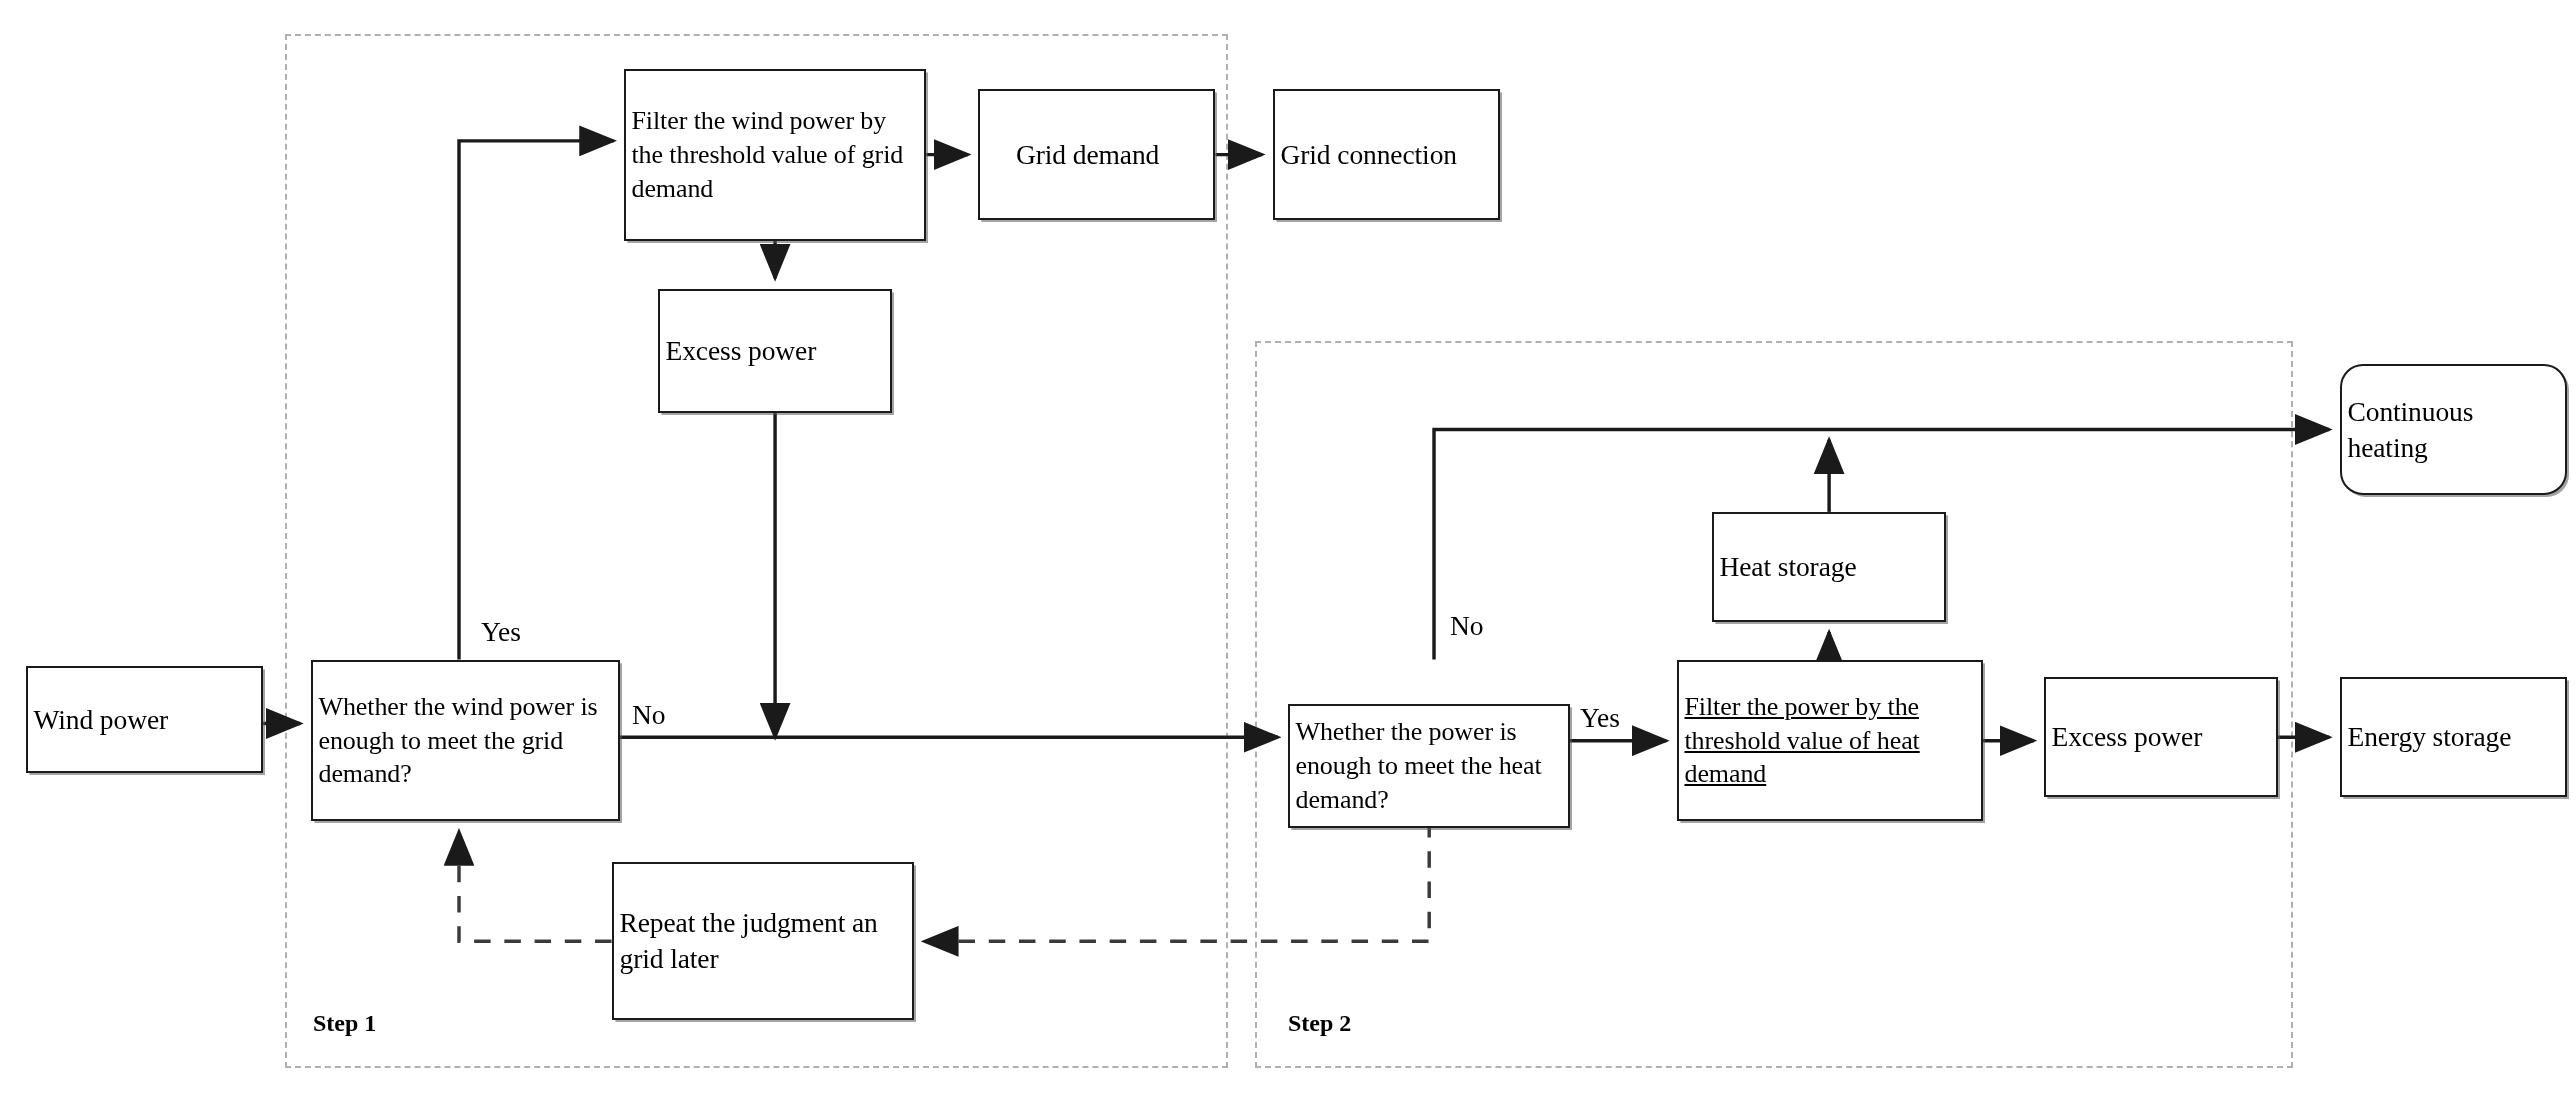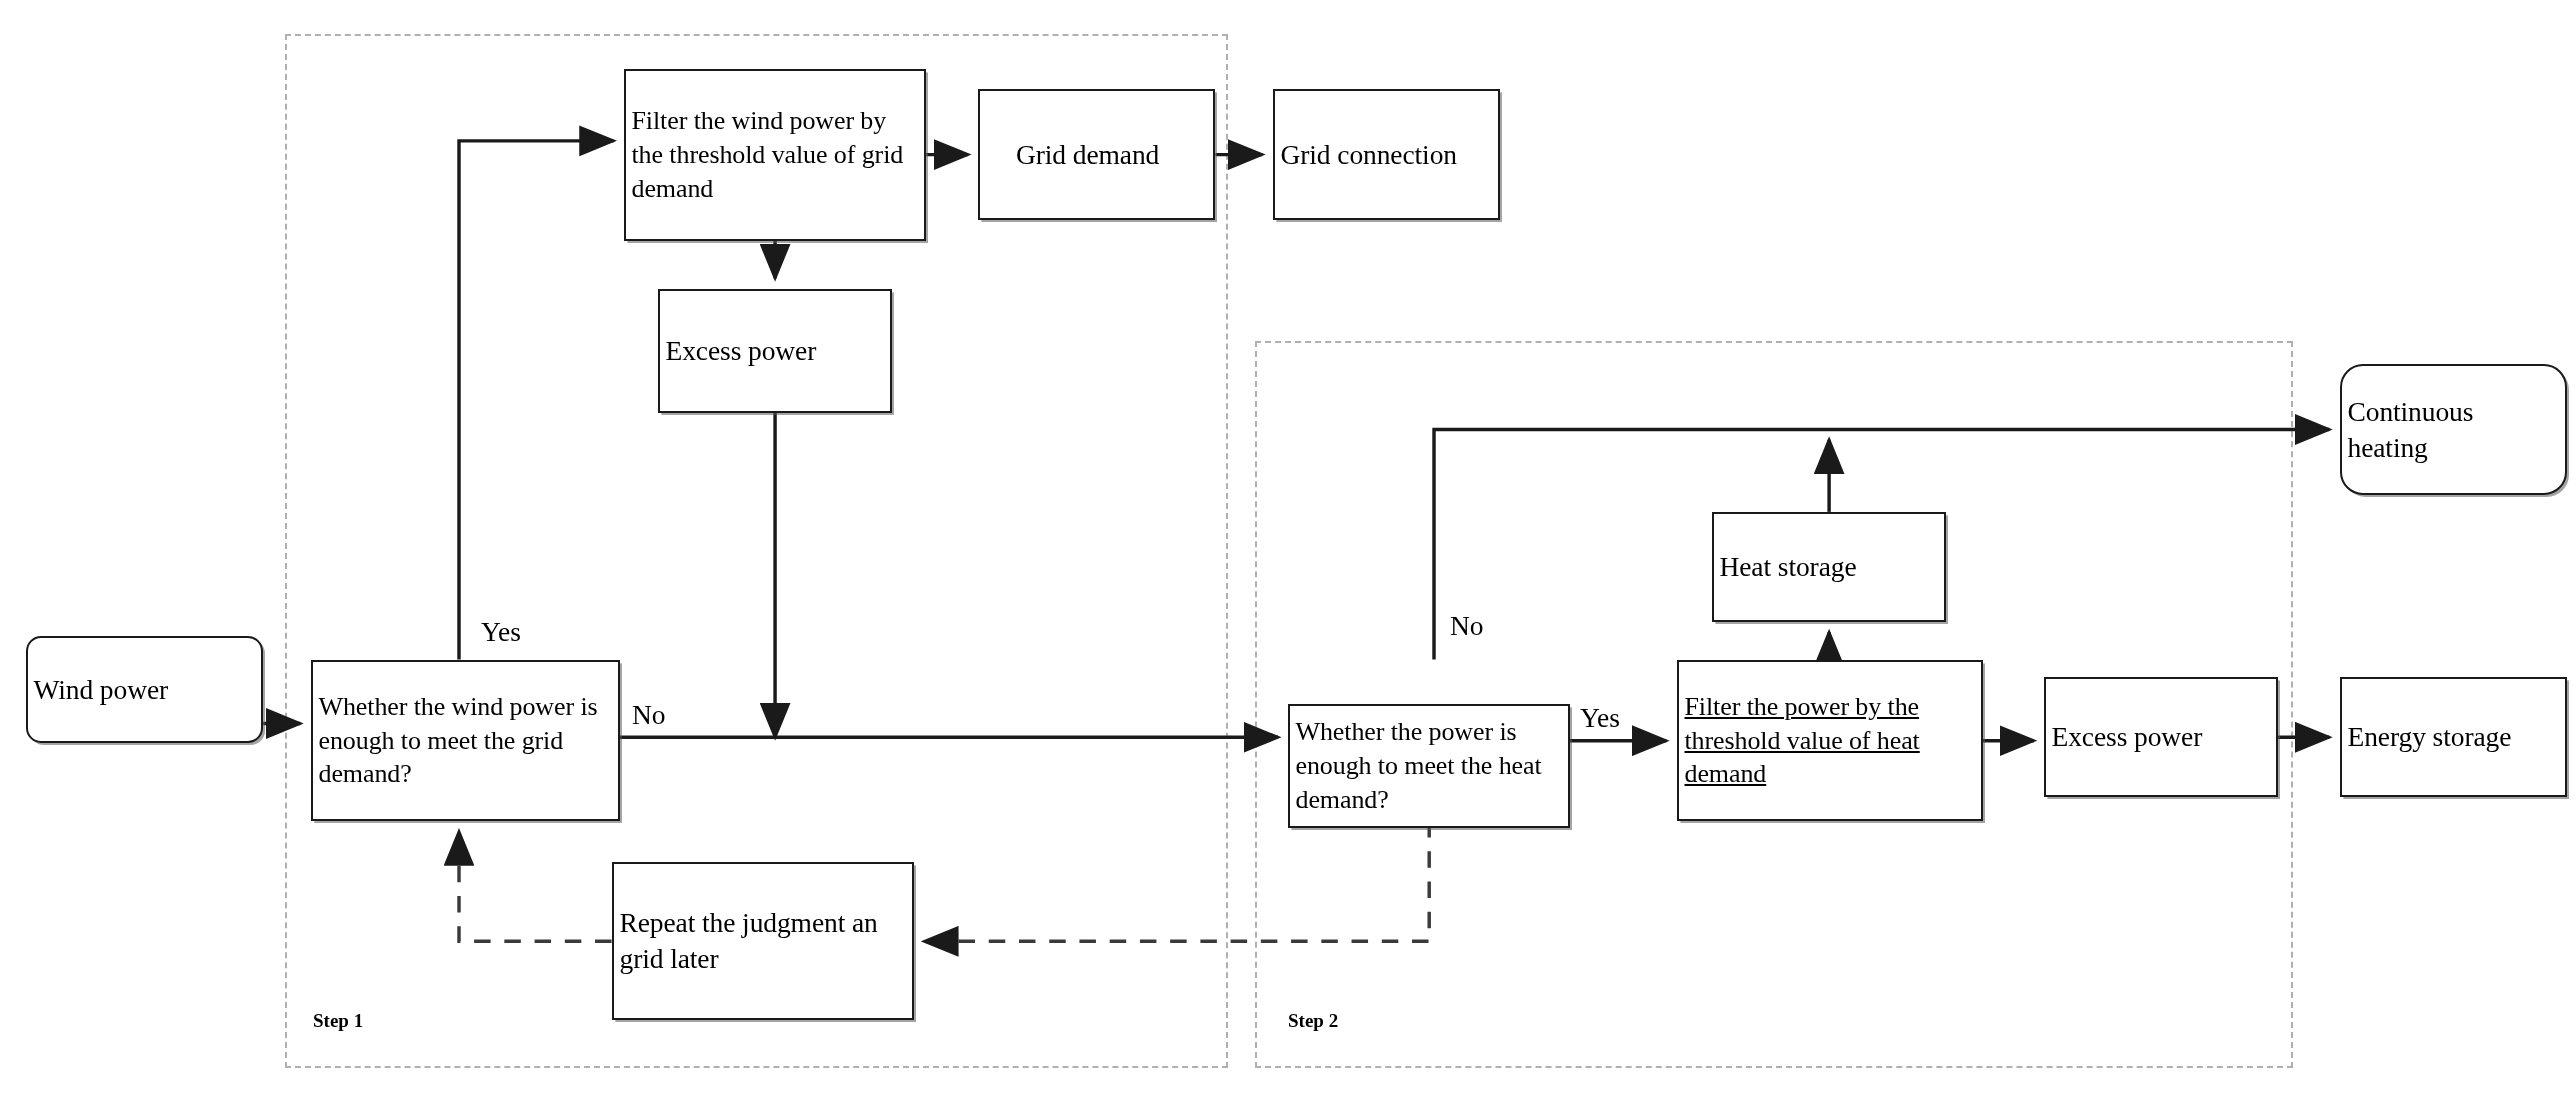--- a/index.html
+++ b/index.html
@@ -45,21 +45,21 @@
   .edge-label {
     position: absolute;
     color: #000000;
     font-size: 27.5px;
     line-height: 1;
     white-space: nowrap;
   }
   .step-label {
     position: absolute;
     color: #000000;
-    font-size: 19px;
+    font-size: 24px;
     font-weight: bold;
     line-height: 1;
     white-space: nowrap;
   }
   .group-box {
     position: absolute;
     box-sizing: border-box;
     border: 2.7px dashed #b0b0b0;
     background: transparent;
   }
@@ -111,21 +111,21 @@
     </g>
 
     <g stroke="#3a3a3a" stroke-width="5" fill="none" stroke-dasharray="24 20">
 
       <path d="M2080,1195 L2080,1370 L1345,1370" marker-end="url(#arwd)"></path>
 
       <path d="M890,1370 L668,1370 L668,1210" marker-end="url(#arwd)"></path>
     </g>
   </svg>
 
-  <div class="node" style="left:26px; top:636px; width:237px; height:107px;border-radius:15px;">
+  <div class="node" style="left:26px; top:666px; width:237px; height:107px;">
     <span>Wind power</span>
   </div>
 
   <div class="node" style="left:311px; top:660px; width:309px; height:161px; font-size:26px;">
     <span>Whether the wind power is enough to meet the grid demand?</span>
   </div>
 
   <div class="node" style="left:624px; top:69px; width:302px; height:172px; font-size:26px;">
     <span>Filter the wind power by the threshold value of grid demand</span>
   </div>

